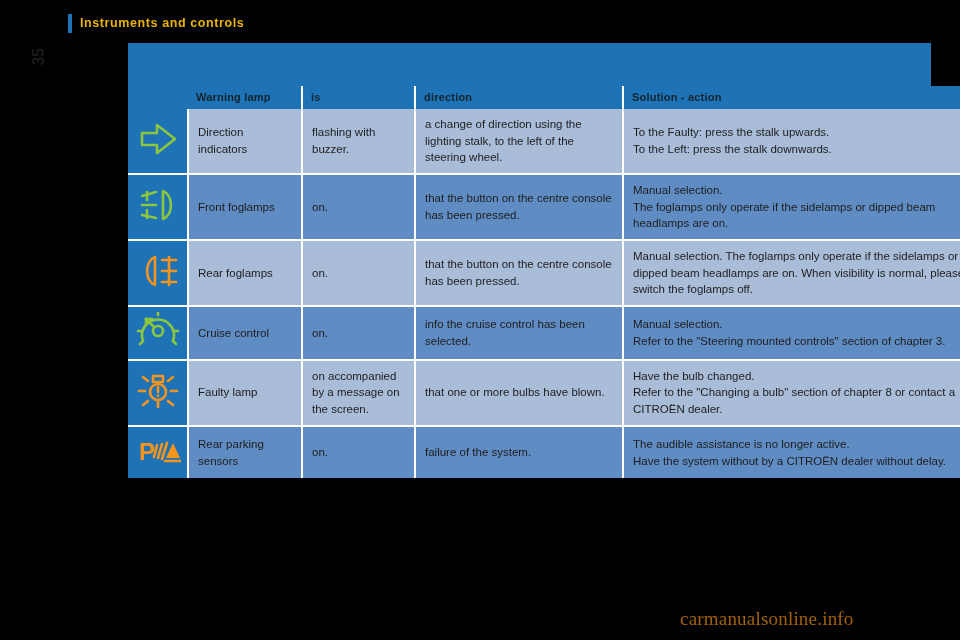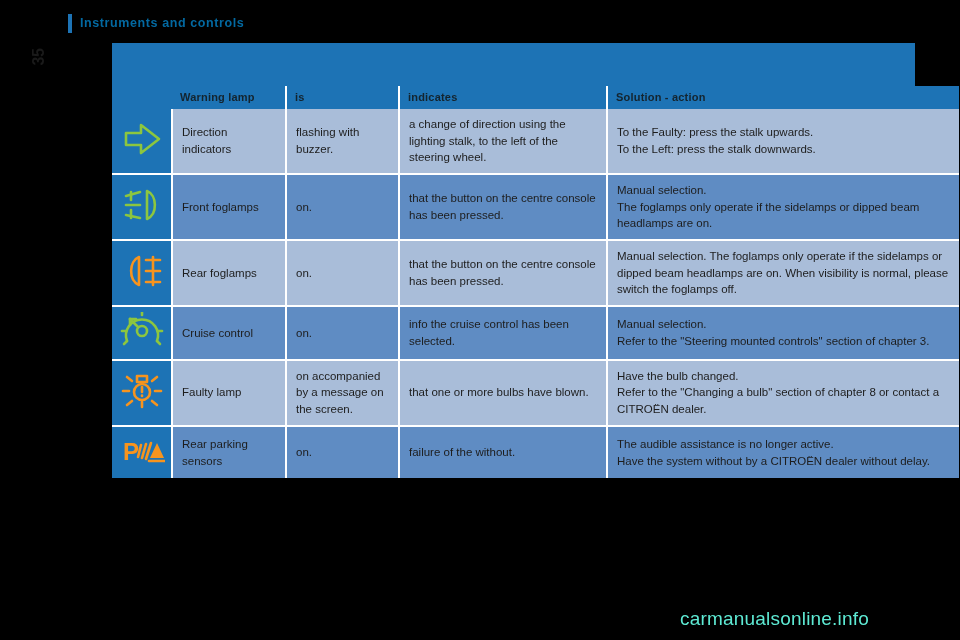--- a/index.html
+++ b/index.html
@@ -30,21 +30,21 @@
   }
   .chapter-bar {
     width: 4px;
     height: 19px;
     background: #1d73b5;
     margin-right: 8px;
   }
   .chapter-title {
     font-size: 12.5px;
     font-weight: bold;
-    color: #0369a1;
+    color: #eab308;
     letter-spacing: 0.6px;
     white-space: nowrap;
   }
 
   
   .page-number {
     position: absolute;
     left: 22px;
     top: 40px;
     width: 34px;
@@ -57,21 +57,21 @@
     transform: rotate(-90deg);
     font-size: 16px;
     font-weight: bold;
     color: #1a1a1a;
     letter-spacing: -0.5px;
   }
 
   
   .table-wrap {
     position: absolute;
-    left: 68px;
+    left: 84px;
     top: 43px;
     width: 847px;
     padding-left: 44px;
   }
 
   .band {
     width: 100%;
     height: 43px;
     background: #1d73b5;
   }
@@ -132,23 +132,23 @@
     justify-content: center;
   }
   .icon-box svg { display: block; }
 
   
   .watermark {
     position: absolute;
     left: 680px;
     top: 608px;
     font-size: 19px;
-    color: #5eead4;
+    color: #a16207;
     letter-spacing: 0.2px;
-    font-family: Liberation Sans, sans-serif;
+    font-family: Liberation Serif, serif;
   }
 </style>
 </head>
 <body>
 
 <div class="page">
 
   <div class="chapter-header">
     <div class="chapter-bar"></div>
     <div class="chapter-title">Instruments and controls</div>
@@ -167,21 +167,21 @@
           <col class="c-lamp">
           <col class="c-is">
           <col class="c-ind">
           <col class="c-sol">
       </colgroup>
       <thead>
         <tr>
           <th class="icon-head"></th>
           <th>Warning lamp</th>
           <th>is</th>
-          <th>indicates</th>
+          <th>direction</th>
           <th>Solution - action</th>
         </tr>
       </thead>
       <tbody>
           <tr class="odd">
             <td class="icon-cell">
         <span class="icon-box">
                 <svg width="44" height="38" viewBox="0 0 44 38">
         <path d="M6 13 H21 V5 L39 19 L21 33 V25 H6 Z" fill="none" stroke="#8cc63f" stroke-width="2.6" stroke-linecap="round" stroke-linejoin="round"></path>
       </svg>
@@ -294,21 +294,21 @@
         <path d="M22 13 L19 25" fill="none" stroke="#f7941e" stroke-width="2.6" stroke-linecap="round" stroke-linejoin="round"></path>
                   <path d="M27 12 L23 26" fill="none" stroke="#f7941e" stroke-width="2.6" stroke-linecap="round" stroke-linejoin="round"></path>
                   <path d="M32 11 L27 27" fill="none" stroke="#f7941e" stroke-width="2.6" stroke-linecap="round" stroke-linejoin="round"></path>
         <path d="M38 11 L45 26 H31 Z" fill="#f7941e" stroke="none"></path>
         <path d="M30 29 H46" fill="none" stroke="#f7941e" stroke-width="2.6" stroke-linecap="round" stroke-linejoin="round"></path>
       </svg>
               </span>
      </td>
      <td>Rear parking sensors</td>
      <td>on.</td>
-     <td>failure of the without.</td>
+     <td>failure of the system.</td>
      <td>
               <div>The audible assistance is no longer active.</div>
               <div>Have the system without by a CITROËN dealer without delay.</div>
             </td>
           </tr>
         </tbody>
     </table>
   </div>
 
   <div class="watermark">carmanualsonline.info</div>

